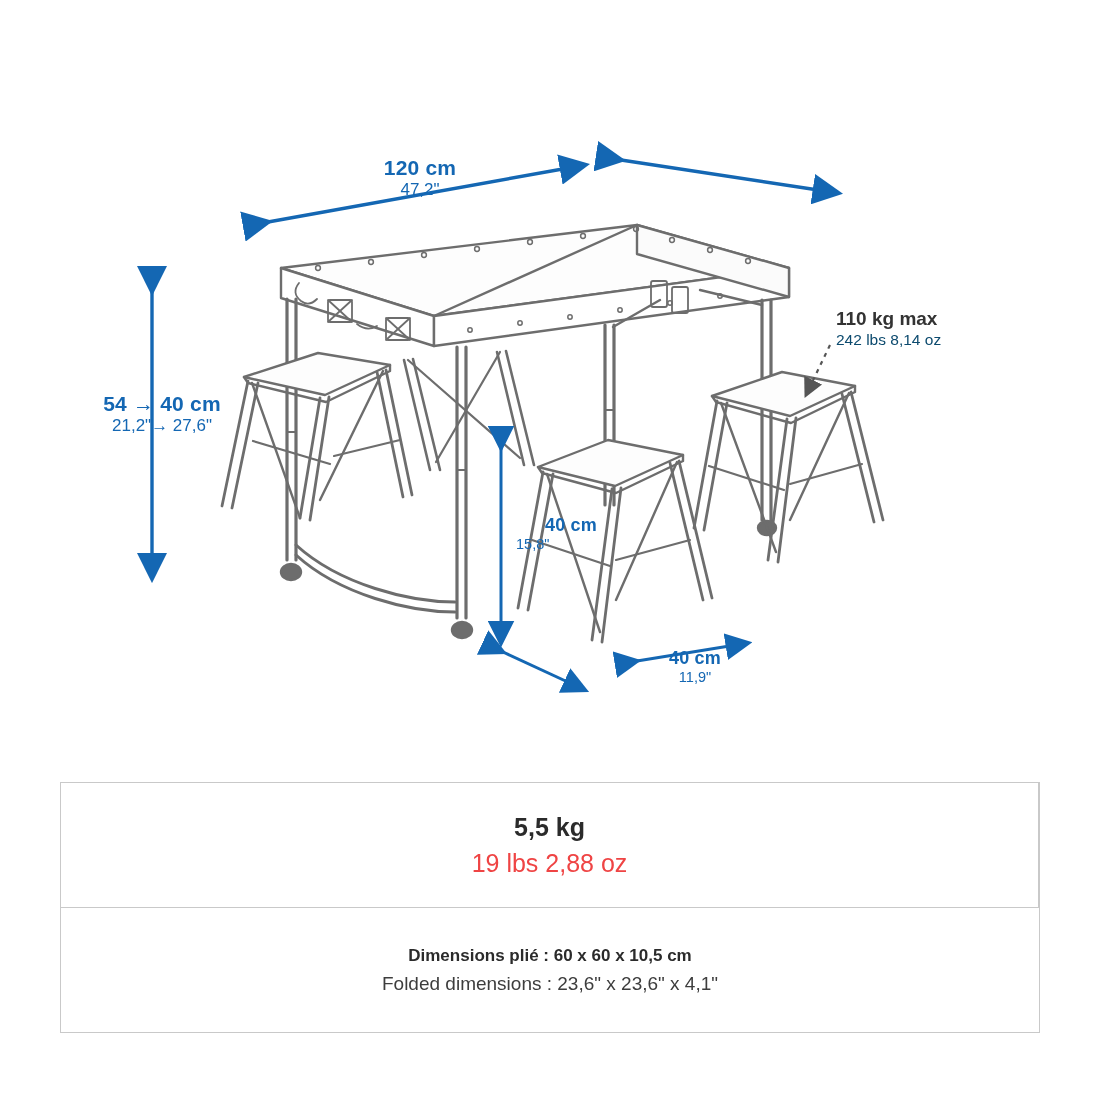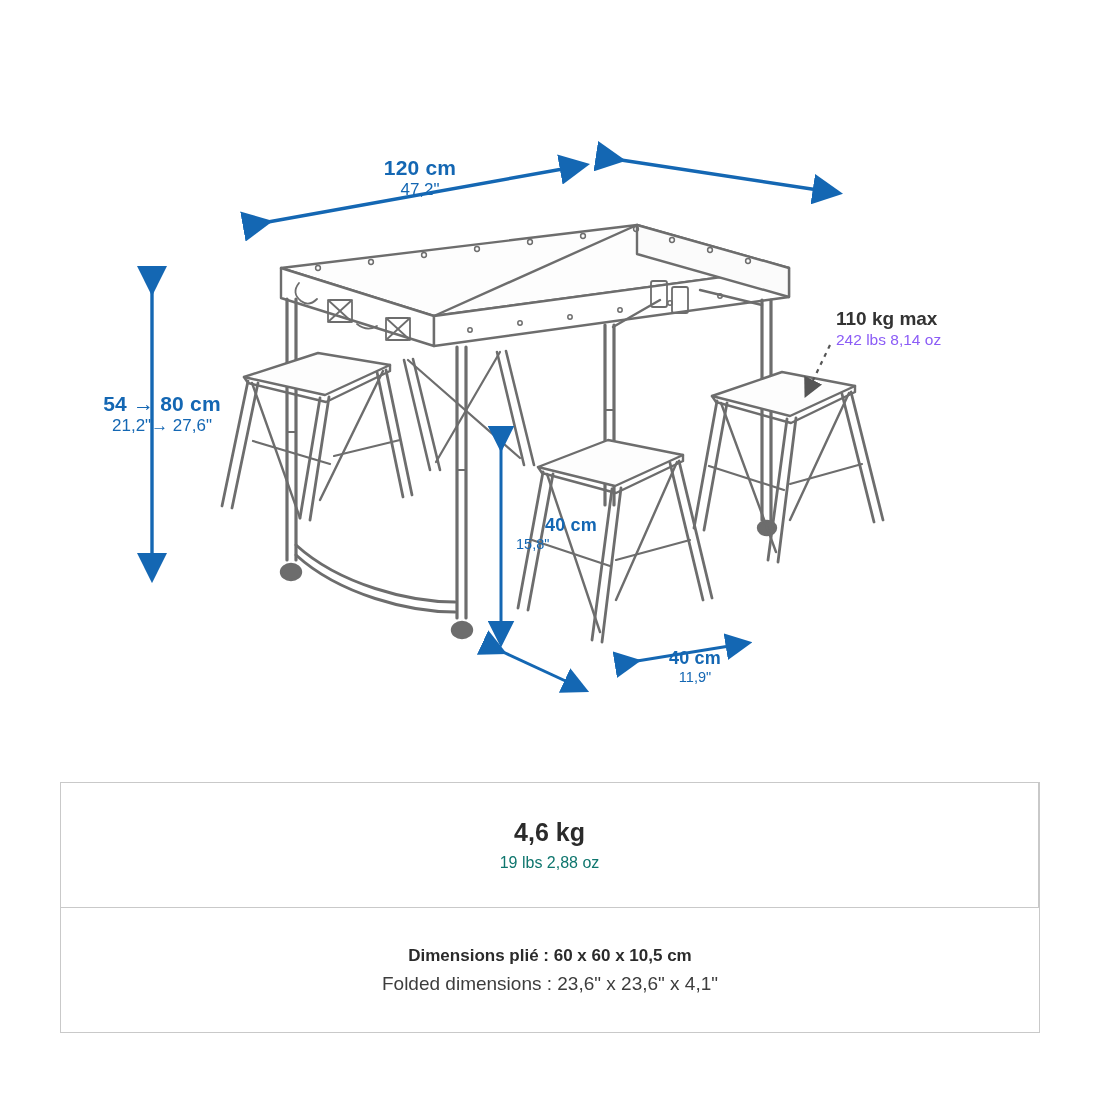--- a/index.html
+++ b/index.html
@@ -50,21 +50,21 @@
     line-height: 1.2;
     white-space: nowrap;
   }
   .load-label .metric {
     font-size: 19px;
     font-weight: bold;
     color: #333333;
   }
   .load-label .imperial {
     font-size: 15.5px;
-    color: #8b5cf6;
+    color: #0c4a6e;
   }
   
   .spec-table {
     position: absolute;
     left: 60px;
     top: 782px;
     width: 980px;
     border: 1.5px solid #c9c9c9;
     box-sizing: border-box;
   }
@@ -88,22 +88,22 @@
   .spec-cell.left {
     border-right: 1.5px solid #c9c9c9;
   }
   .spec-cell .metric {
     font-size: 25px;
     font-weight: bold;
     color: #2b2b2b;
     margin-bottom: 7px;
   }
   .spec-cell .imperial {
-    font-size: 16px;
-    color: #0f766e;
+    font-size: 25px;
+    color: #ef4444;
   }
   .spec-full {
     width: 100%;
     box-sizing: border-box;
     height: 124px;
     display: flex;
     flex-direction: column;
     align-items: center;
     justify-content: center;
     text-align: center;
@@ -285,21 +285,21 @@
     </g>
   </svg>
 
   <div class="dim-label" style="left:330px; top:156px; width:180px;">
     <div class="metric">120 cm</div>
     <div class="imperial">47,2"</div>
   </div>
 
 
   <div class="dim-label" style="left:72px; top:392px; width:180px; text-align:center;">
-    <div class="metric">54 → 80 cm</div>
+    <div class="metric">54 → 40 cm</div>
     <div class="imperial">21,2"→ 27,6"</div>
   </div>
 
   <div class="dim-label small" style="left:516px; top:515px; width:110px; text-align:left;">
     <div class="metric">40 cm</div>
     <div class="imperial">15,8"</div>
   </div>
 
   <div class="dim-label small" style="left:640px; top:648px; width:110px; text-align:center;">
     <div class="metric">40 cm</div>
@@ -307,21 +307,21 @@
   </div>
 
   <div class="load-label" style="left:836px; top:308px;">
     <div class="metric">110 kg max</div>
     <div class="imperial">242 lbs 8,14 oz</div>
   </div>
 
   <div class="spec-table">
     <div class="spec-row top">
       <div class="spec-cell left">
-        <div class="metric">4,6 kg</div>
+        <div class="metric">5,5 kg</div>
         <div class="imperial">19 lbs 2,88 oz</div>
       </div>
     </div>
     <div class="spec-row">
       <div class="spec-full">
         <div class="metric">Dimensions plié : 60 x 60 x 10,5 cm</div>
         <div class="imperial">Folded dimensions : 23,6" x 23,6" x 4,1"</div>
       </div>
     </div>
   </div>

